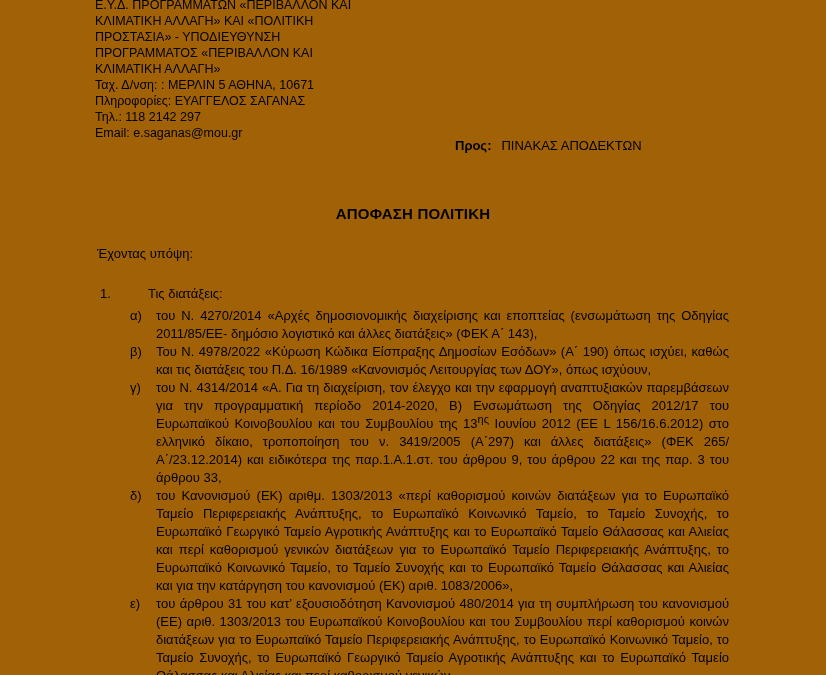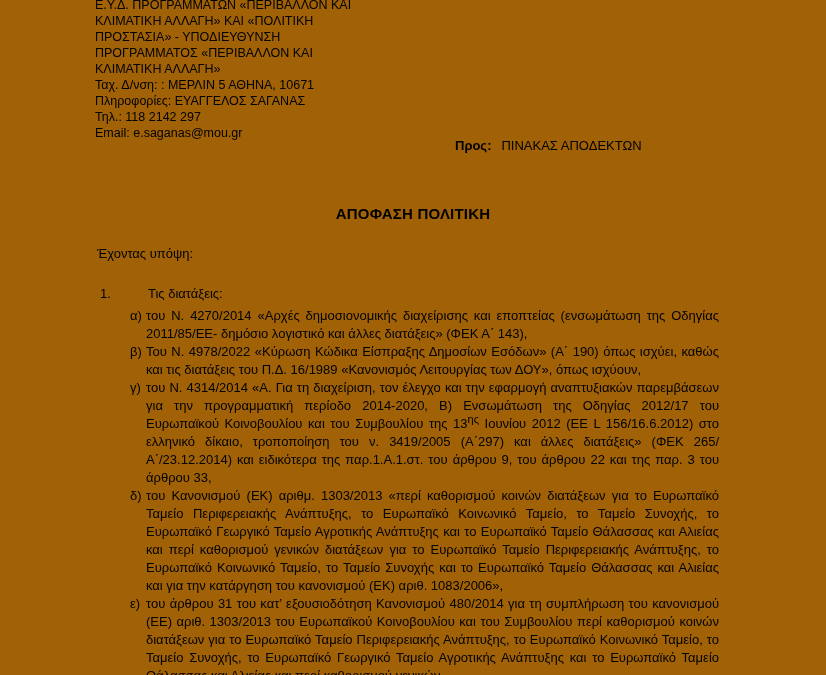--- a/index.html
+++ b/index.html
@@ -35,21 +35,21 @@
     font-size:13px; line-height:18px;
   }
   .section-head .num { position:absolute; left:100px; }
   .section-head .head { position:absolute; left:124px;margin-left:24px; }
   .prov-item {
     position:absolute; left:130px; width:600px;
     font-size:13px; line-height:18px;
   }
   .prov-item .marker { position:absolute; left:0; top:0; }
   .prov-item .itext {
-    margin-left:16px; width:573px;
+    margin-left:26px; width:573px;
     text-align:justify;
   }
   .sup { vertical-align:super; font-size:11px; line-height:0; }
 </style>
 </head>
 <body>
 
 <div class="page">
 
   <div class="sender">

